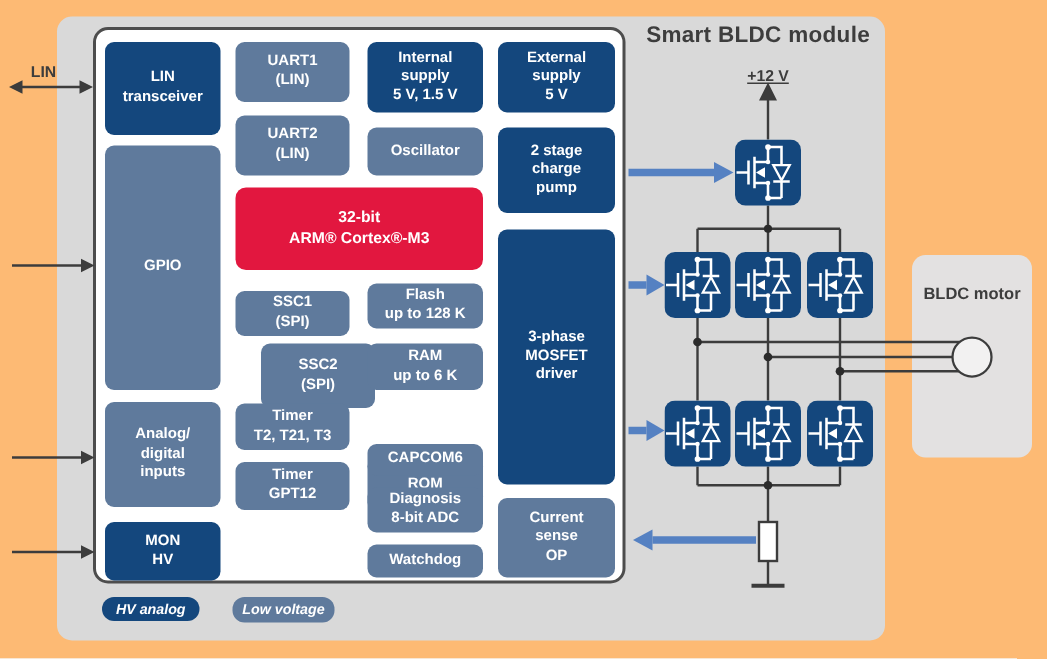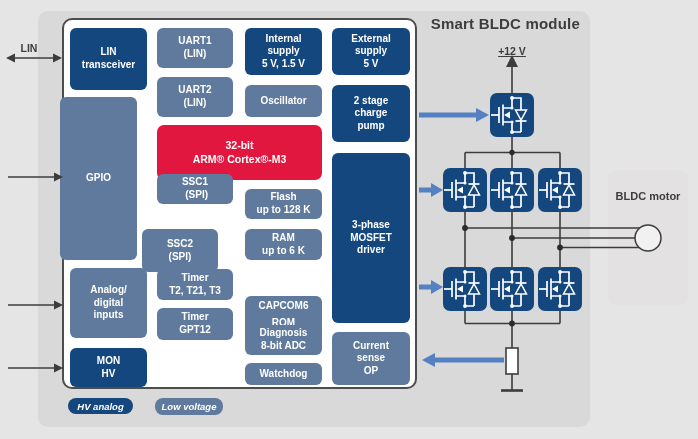--- a/index.html
+++ b/index.html
@@ -1,17 +1,17 @@
 <!DOCTYPE html>
 <html><head>
 <meta charset="utf-8">
 <style>
   html,body{margin:0;padding:0;background:#ffffff;}
   .canvas{
-    position:relative;width:698px;height:439px;background:#e5e5e5;
+    position:relative;width:698px;height:439px;background:#fdba74;
     font-family:"Liberation Sans","DejaVu Sans",sans-serif;overflow:hidden;
   }
   .module-bg{
     position:absolute;left:38px;top:11px;width:552px;height:416px;
     background:#d9d9d9;border-radius:10px;
   }
   .motor-box{
     position:absolute;left:608px;top:170px;width:80px;height:135px;
     background:#e3e1e1;border-radius:9px;
   }
@@ -45,36 +45,36 @@
 
 <div class="canvas">
 
   <div class="module-bg"></div>
   <div class="motor-box"></div>
   <div class="title">Smart BLDC module</div>
   <div class="chip-box"></div>
 
   <div class="block hv" style="left:70px;top:28px;width:77px;height:62px;">LIN
 transceiver</div>
-  <div class="block lv" style="left:60px;top:97px;width:77px;height:163px;">GPIO</div>
+  <div class="block lv" style="left:70px;top:97px;width:77px;height:163px;">GPIO</div>
   <div class="block lv" style="left:70px;top:268px;width:77px;height:70px;">Analog/
 digital
 inputs</div>
   <div class="block hv" style="left:70px;top:348px;width:77px;height:39px;">MON
 HV</div>
 
   <div class="block lv" style="left:157px;top:28px;width:76px;height:40px;">UART1
 (LIN)</div>
   <div class="block lv" style="left:157px;top:77px;width:76px;height:40px;">UART2
 (LIN)</div>
   <div class="block cpu" style="left:157px;top:125px;width:165px;height:55px;">32-bit
 ARM® Cortex®-M3</div>
-  <div class="block lv" style="left:157px;top:174px;width:76px;height:30px;text-align:right;">SSC1
+  <div class="block lv" style="left:157px;top:194px;width:76px;height:30px;">SSC1
 (SPI)</div>
-  <div class="block lv" style="left:142px;top:229px;width:76px;height:43px;">SSC2
+  <div class="block lv" style="left:174px;top:229px;width:76px;height:43px;">SSC2
 (SPI)</div>
   <div class="block lv" style="left:157px;top:269px;width:76px;height:31px;">Timer
 T2, T21, T3</div>
   <div class="block lv" style="left:157px;top:308px;width:76px;height:32px;">Timer
 GPT12</div>
 
   <div class="block hv" style="left:245px;top:28px;width:77px;height:47px;">Internal
 supply
 5 V, 1.5 V</div>
   <div class="block lv" style="left:245px;top:85px;width:77px;height:32px;">Oscillator</div>

